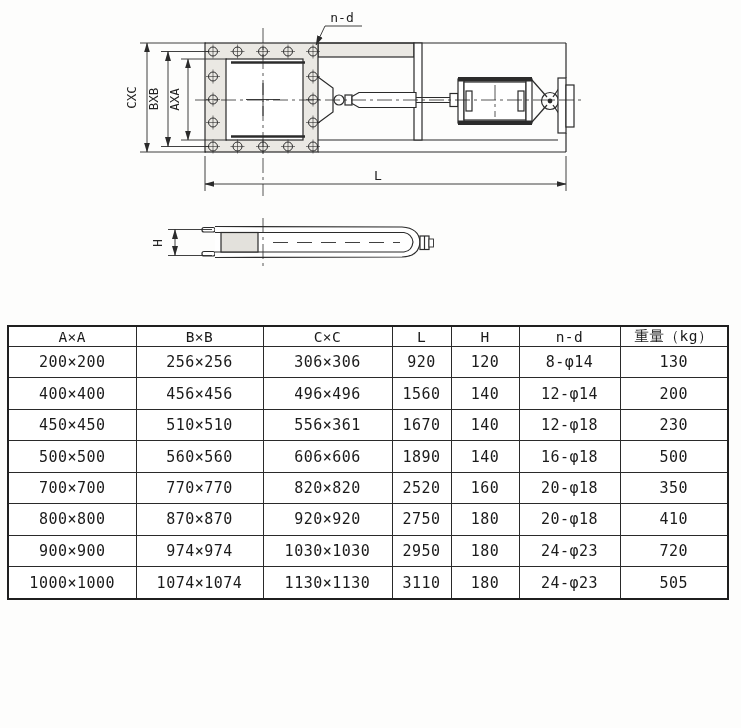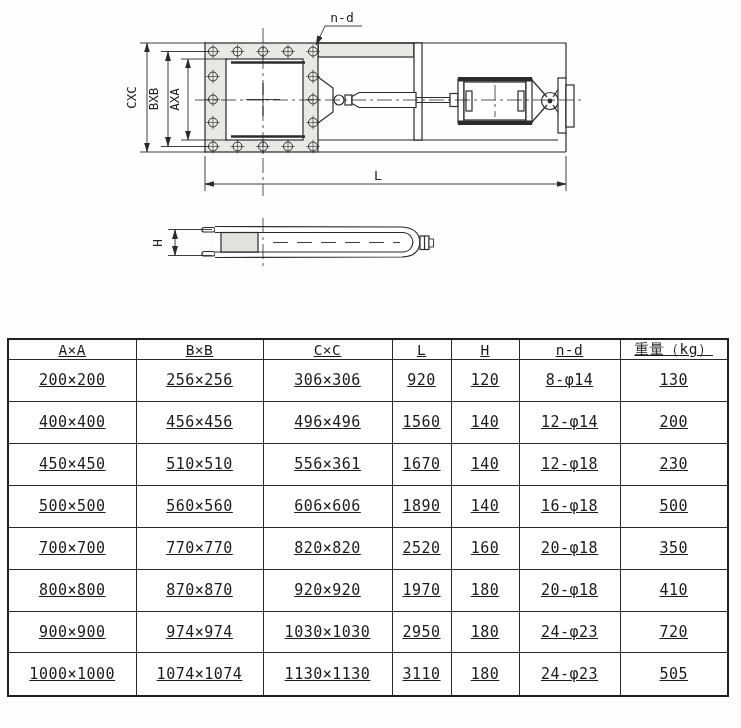--- a/index.html
+++ b/index.html
@@ -10,21 +10,21 @@
     color:#1c1c1c;
     position:relative;
     overflow:hidden;
   }
   .drawing{position:absolute;left:0;top:0;}
   .drawing svg text{
     font-family:"DejaVu Sans Mono","Liberation Mono",monospace;
     fill:#232323;
   }
   .spec-table-wrap{
-    position:absolute;left:7px;top:338px;width:722px;height:359px;text-decoration:underline;
+    position:absolute;left:7px;top:325px;width:722px;height:275px;
   }
   table.spec{
     width:100%;height:100%;
     border-collapse:collapse;
     table-layout:fixed;
     background:#fff;
   }
   table.spec th,table.spec td{
     border:1px solid #2a2a2a;
     text-align:center;vertical-align:middle;
@@ -279,21 +279,21 @@
           <td>820×820</td>
           <td>2520</td>
           <td>160</td>
           <td>20-φ18</td>
           <td>350</td>
         </tr>
         <tr>
           <td>800×800</td>
           <td>870×870</td>
           <td>920×920</td>
-          <td>1970</td>
+          <td>2750</td>
           <td>180</td>
           <td>20-φ18</td>
           <td>410</td>
         </tr>
         <tr>
           <td>900×900</td>
           <td>974×974</td>
           <td>1030×1030</td>
           <td>2950</td>
           <td>180</td>

